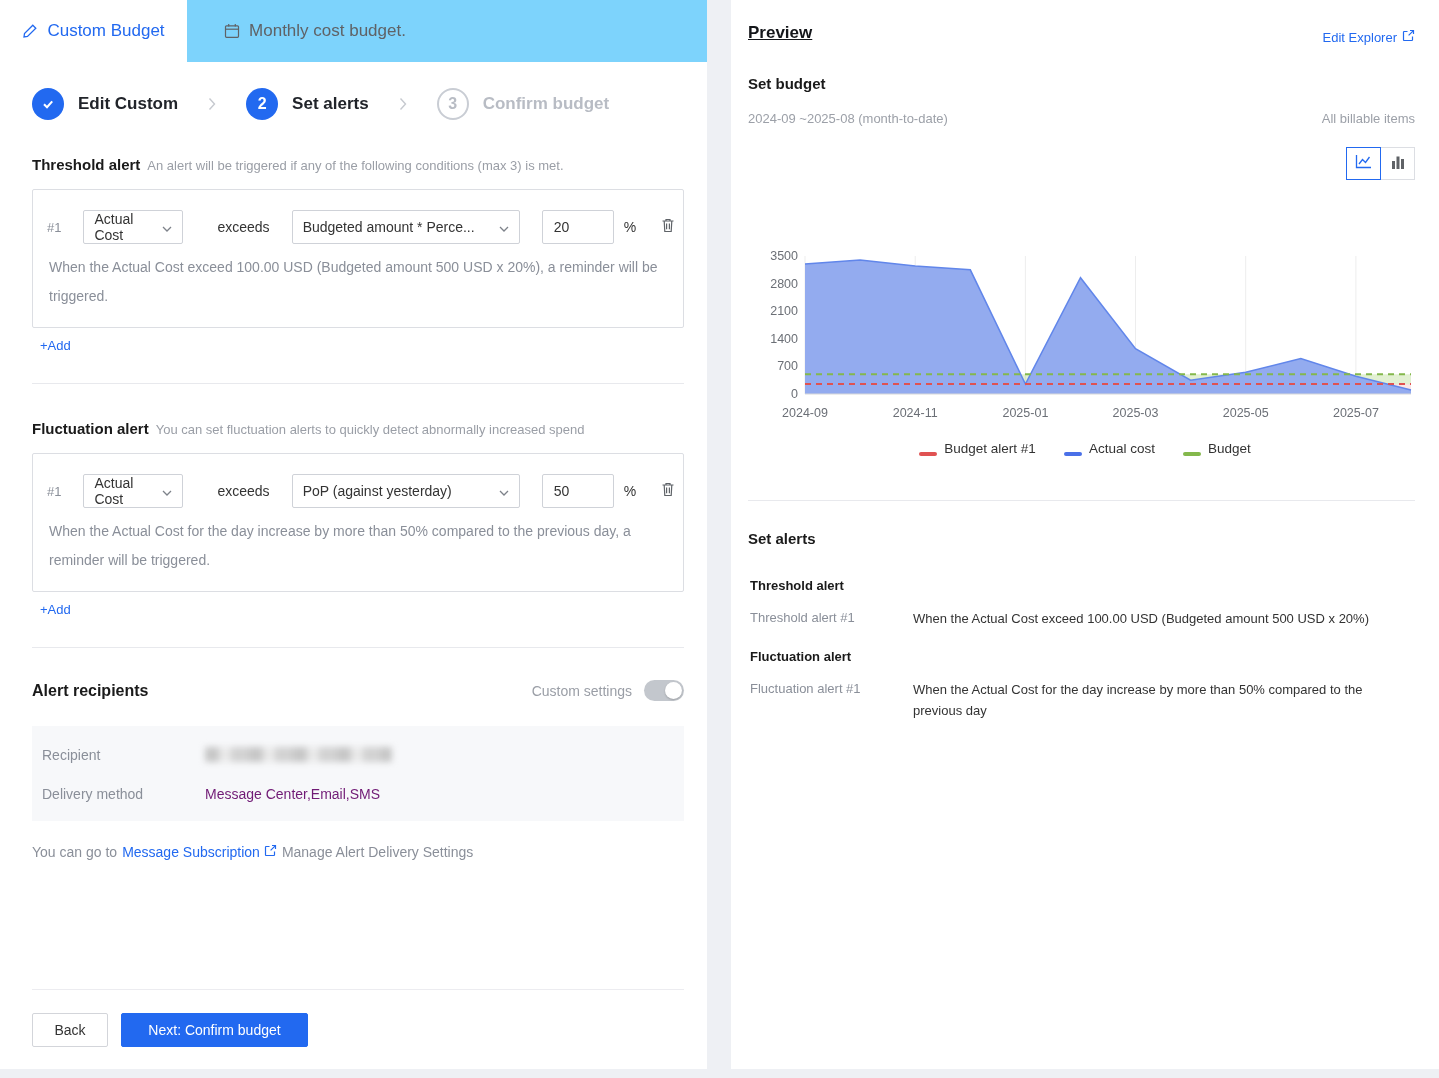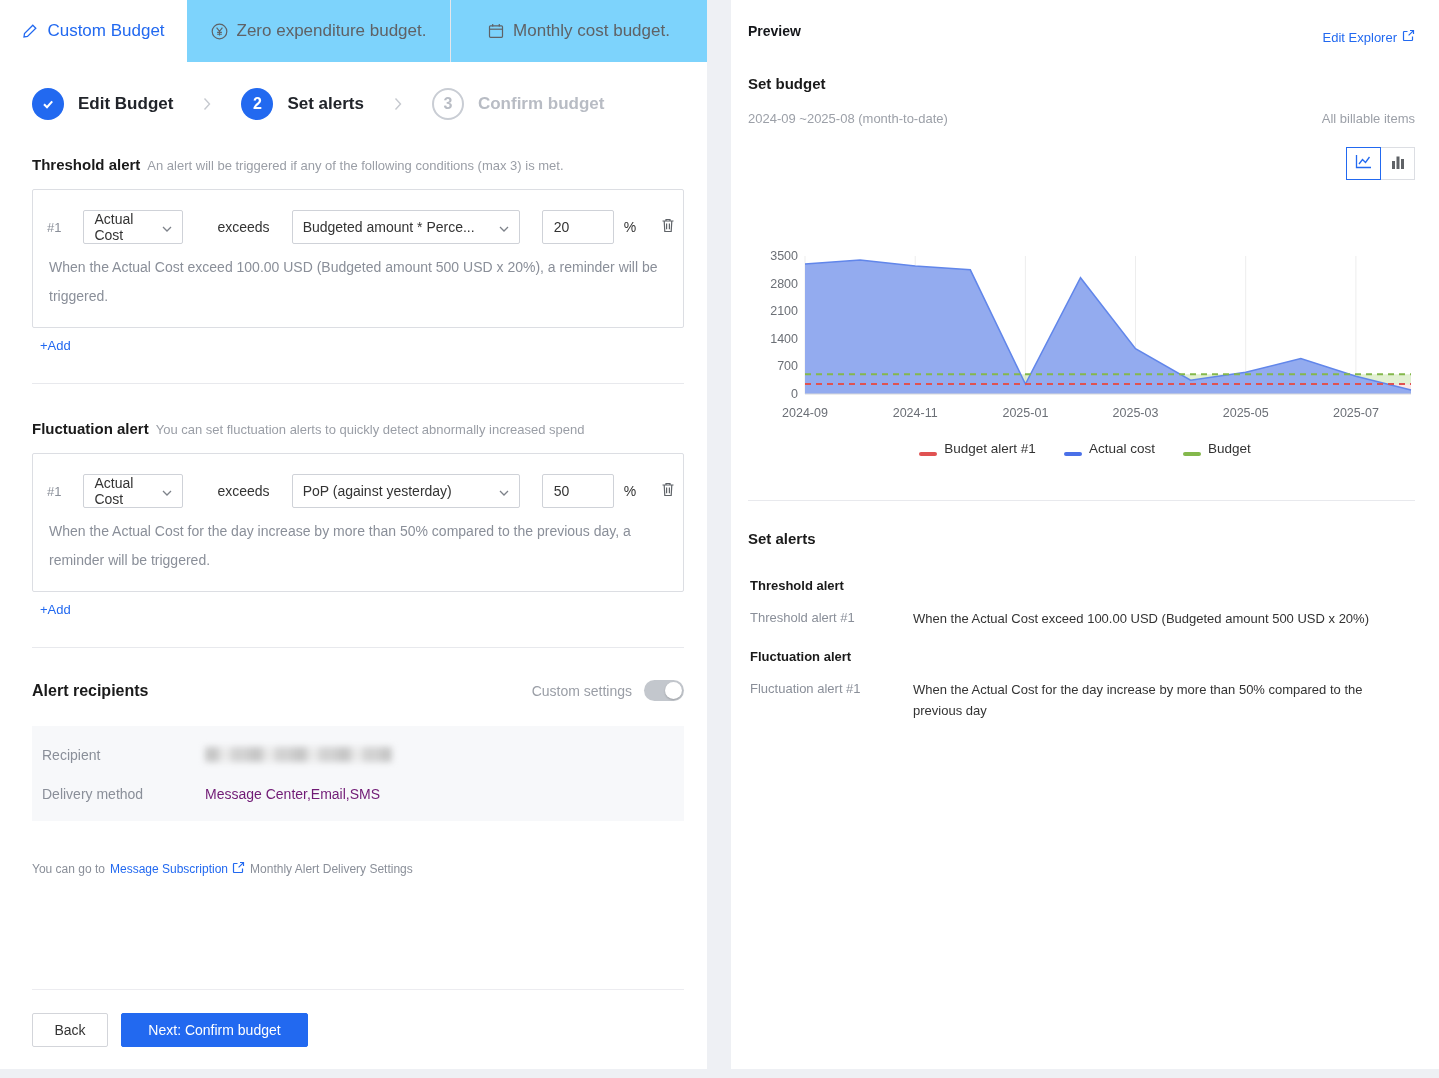--- a/index.html
+++ b/index.html
@@ -54,33 +54,33 @@
   .custom-settings{display:flex;align-items:center;gap:12px;}
   .custom-settings-label{font-size:14px;color:#9a9ea6;}
   .toggle{width:40px;height:21px;border-radius:11px;background:#c3c7cd;position:relative;cursor:pointer;flex:none;}
   .toggle .knob{position:absolute;right:2px;top:2px;width:17px;height:17px;border-radius:50%;background:#fff;box-shadow:0 1px 2px rgba(0,0,0,.2);}
   .recipient-panel{background:#f7f8fa;margin:25px 23px 0 32px;padding:18px 10px 17px 10px;}
   .rp-row{display:flex;align-items:center;font-size:14px;min-height:21px;}
   .rp-row + .rp-row{margin-top:18px;}
   .rp-label{width:163px;color:var(--gray-text);flex:none;}
   .rp-value{color:#701a75;}
   .blur-block{width:187px;height:15px;border-radius:2px;background:repeating-linear-gradient(90deg,#c7c7c7 0 14px,#e9e9e9 14px 26px,#d2d2d2 26px 44px);filter:blur(3px);}
-  .note-line{margin:40px 23px 0 32px;font-size:12px;color:var(--gray-text);display:flex;align-items:center;gap:5px;flex-wrap:wrap;}
+  .note-line{margin:23px 23px 0 32px;font-size:14px;color:var(--gray-text);display:flex;align-items:center;gap:5px;flex-wrap:wrap;}
   .note-link{color:var(--accent);cursor:pointer;display:inline-flex;align-items:center;gap:4px;}
 
   
   .footer-divider{position:absolute;left:32px;right:23px;bottom:79px;height:1px;background:#ececf0;}
   .footer{position:absolute;left:32px;bottom:22px;display:flex;align-items:center;}
   .btn{height:34px;font-size:14px;border-radius:2px;display:inline-flex;align-items:center;justify-content:center;cursor:pointer;font-family:inherit;}
   .btn-back{width:76px;background:#fff;border:1px solid #d3d5da;color:#333;}
   .btn-next{width:187px;background:var(--accent);border:1px solid var(--accent);color:#fff;margin-left:13px;}
 
   
   #right-panel > *{position:absolute;}
-  .preview-title{left:17px;top:23px;font-size:14px;font-weight:bold;color:#14161a;}
+  .preview-title{left:17px;top:23px;font-size:17px;font-weight:bold;color:#14161a;text-decoration:underline;}
   .cost-explorer{right:24px;top:29px;font-size:13px;color:var(--accent);display:flex;align-items:center;gap:5px;cursor:pointer;}
   .set-budget-title{left:17px;top:75px;font-size:15px;font-weight:bold;color:#1a1a1a;}
   .meta-row{left:17px;right:24px;top:111px;display:flex;justify-content:space-between;font-size:13px;color:#9ca0a8;}
   .chart-toggle{right:24px;top:147px;display:flex;}
   .chart-type-btn{width:35px;height:33px;display:flex;align-items:center;justify-content:center;background:#fff;border:1px solid #dcdee3;cursor:pointer;color:#5f6266;}
   .chart-type-btn + .chart-type-btn{margin-left:-1px;}
   .chart-type-btn.active{border-color:var(--accent);color:var(--accent);position:relative;z-index:2;}
   .chart-wrap{left:24px;top:246px;}
   #budget-chart text{font-family:"Liberation Sans","DejaVu Sans",sans-serif;font-size:12.5px;fill:#6b6f76;}
   .chart-legend{left:0;right:0;top:441px;display:flex;justify-content:center;align-items:center;gap:28px;font-size:13.5px;color:#333;}
@@ -102,50 +102,41 @@
 
   <div class="tabbar">
     <div class="tab tab-1 active">
       <span class="t-icon">
         <svg width="16" height="16" viewBox="0 0 16 16">
             <path d="M10.8 2.2l3 3L5.5 13.5 2 14l.5-3.5 8.3-8.3z" fill="none" stroke="currentColor" stroke-width="1.3"></path>
           </svg>
       </span>
       <span>Custom Budget</span>
     </div>
-    <div class="tab tab-2">
-      <span class="t-icon">
-        <svg width="17" height="17" viewBox="0 0 17 17">
-            <circle cx="8.5" cy="8.5" r="7.3" fill="none" stroke="currentColor" stroke-width="1.2"></circle>
-            <path d="M5.6 4.6l2.9 3.8 2.9-3.8M8.5 8.4v4.2M6.1 9.4h4.8M6.1 11.2h4.8" fill="none" stroke="currentColor" stroke-width="1.1"></path>
-          </svg>
-      </span>
-      <span>Zero expenditure budget.</span>
-    </div>
     <div class="tab tab-3">
       <span class="t-icon">
         <svg width="16" height="16" viewBox="0 0 16 16">
             <rect x="1.5" y="2.8" width="13" height="11.5" rx="1" fill="none" stroke="currentColor" stroke-width="1.2"></rect>
             <line x1="1.5" y1="6.2" x2="14.5" y2="6.2" stroke="currentColor" stroke-width="1.2"></line>
             <line x1="4.7" y1="1" x2="4.7" y2="3.6" stroke="currentColor" stroke-width="1.2"></line>
             <line x1="11.3" y1="1" x2="11.3" y2="3.6" stroke="currentColor" stroke-width="1.2"></line>
           </svg>
       </span>
       <span>Monthly cost budget.</span>
     </div>
   </div>
 
   <div class="stepper">
     <div class="step done">
       <span class="step-circle">
         <svg width="14" height="14" viewBox="0 0 14 14">
             <polyline points="3 7.3 6 10.2 11.2 4.4" fill="none" stroke="#fff" stroke-width="2.1"></polyline>
           </svg>
       </span>
-      <span>Edit Budget</span>
+      <span>Edit Custom</span>
     </div>
     <span class="step-sep">
       <svg width="8" height="14" viewBox="0 0 8 14">
           <polyline points="1.5 1.5 6.5 7 1.5 12.5" fill="none" stroke="#c6c9cf" stroke-width="1.4"></polyline>
         </svg>
     </span>
     <div class="step current">
       <span class="step-circle">2</span>
       <span>Set alerts</span>
     </div>
@@ -250,21 +241,21 @@
   </div>
   <div class="note-line">
     <span>You can go to</span>
     <span class="note-link">
       <span>Message Subscription</span>
       <span><svg width="13" height="13" viewBox="0 0 13 13">
             <path d="M5.5 2.5H2.2a.7.7 0 0 0-.7.7v7.6a.7.7 0 0 0 .7.7h7.6a.7.7 0 0 0 .7-.7V7.5" fill="none" stroke="currentColor" stroke-width="1.2"></path>
             <path d="M8 1.5h3.5V5M11.2 1.8L6.6 6.4" fill="none" stroke="currentColor" stroke-width="1.2"></path>
           </svg></span>
     </span>
-    <span>Monthly Alert Delivery Settings</span>
+    <span>Manage Alert Delivery Settings</span>
   </div>
 
   <div class="footer-divider"></div>
   <div class="footer">
     <button class="btn btn-back">Back</button>
     <button class="btn btn-next">Next: Confirm budget</button>
   </div>
 </div>
 
 <div class="panel" id="right-panel">

